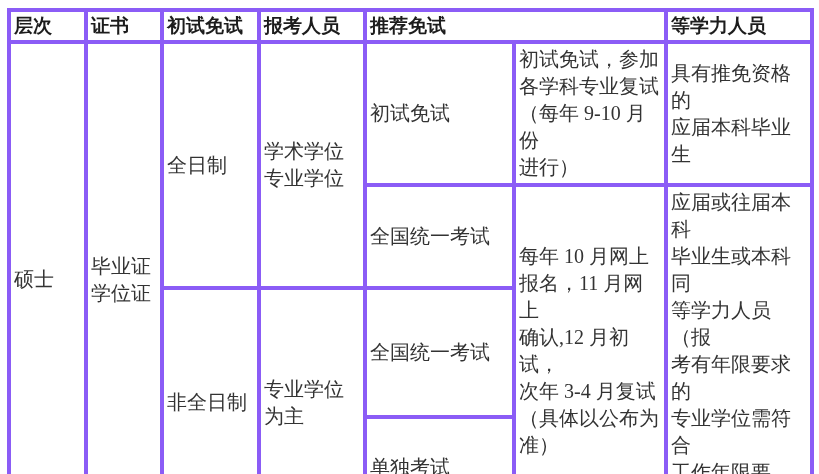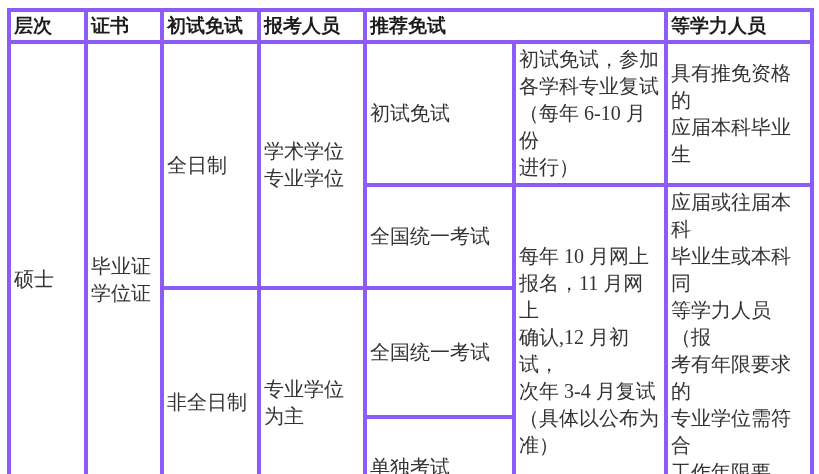--- a/index.html
+++ b/index.html
@@ -78,21 +78,21 @@
       <tr class="row-1">
         <td rowspan="4">硕士</td>
         <td rowspan="4">毕业证
 学位证</td>
         <td rowspan="2">全日制</td>
         <td rowspan="2">学术学位
 专业学位</td>
         <td>初试免试</td>
         <td>初试免试，参加
 各学科专业复试
-（每年 6-10 月份
+（每年 9-10 月份
 进行）</td>
         <td>具有推免资格的
 应届本科毕业生</td>
       </tr>
       <tr class="row-2">
         <td>全国统一考试</td>
         <td rowspan="3">每年 10 月网上
 报名，11 月网上
 确认,12 月初试，
 次年 3-4 月复试

